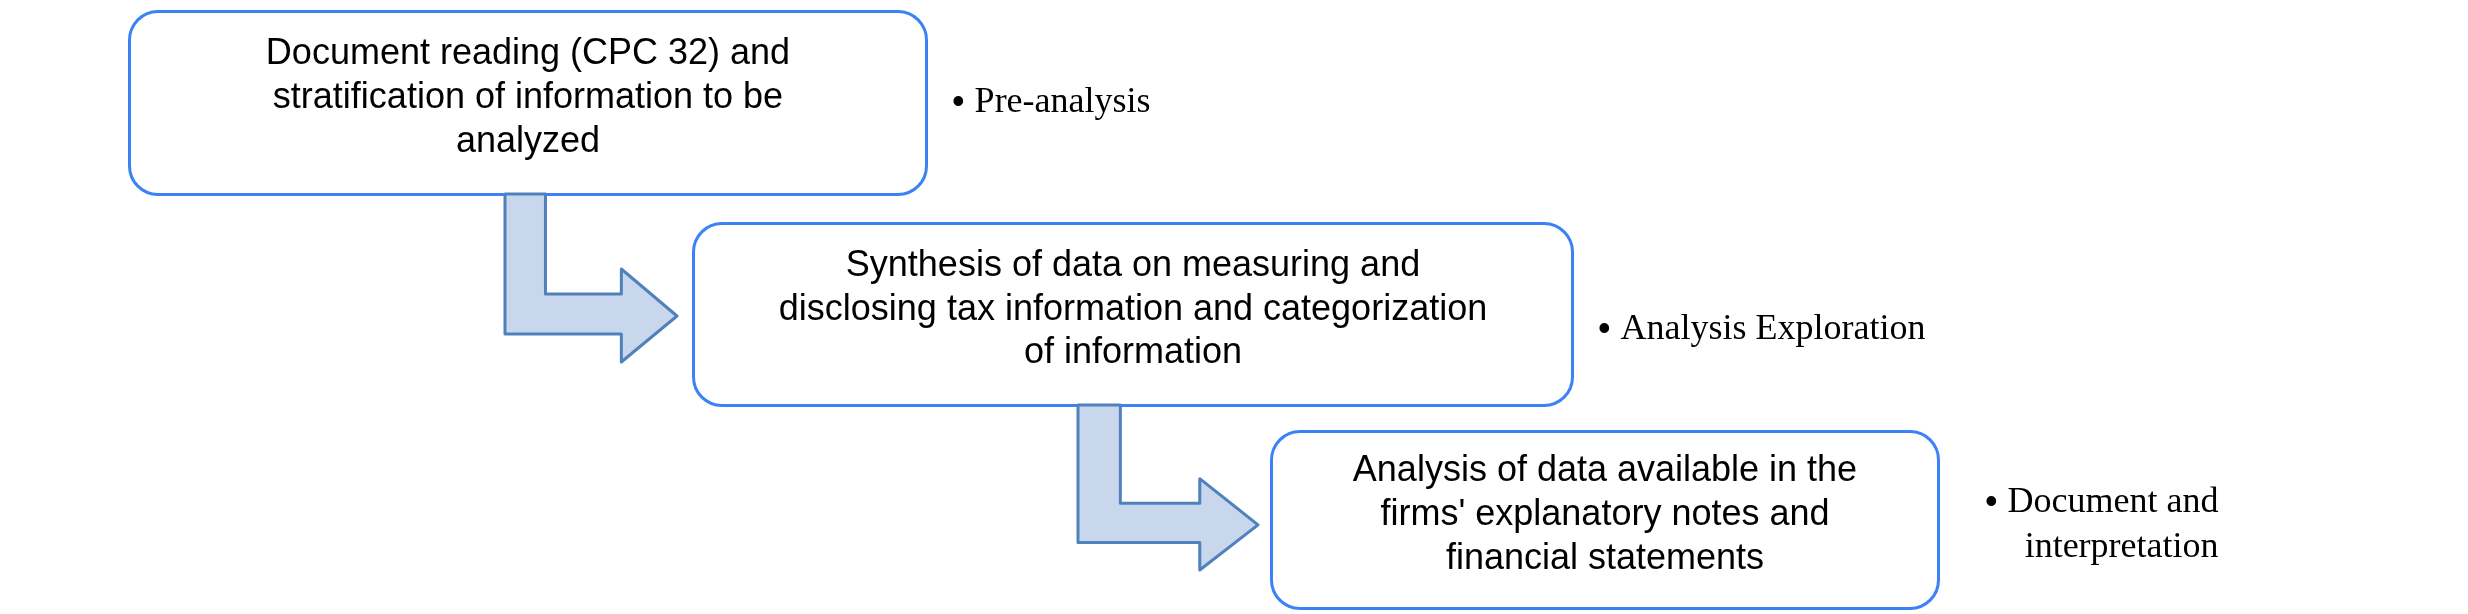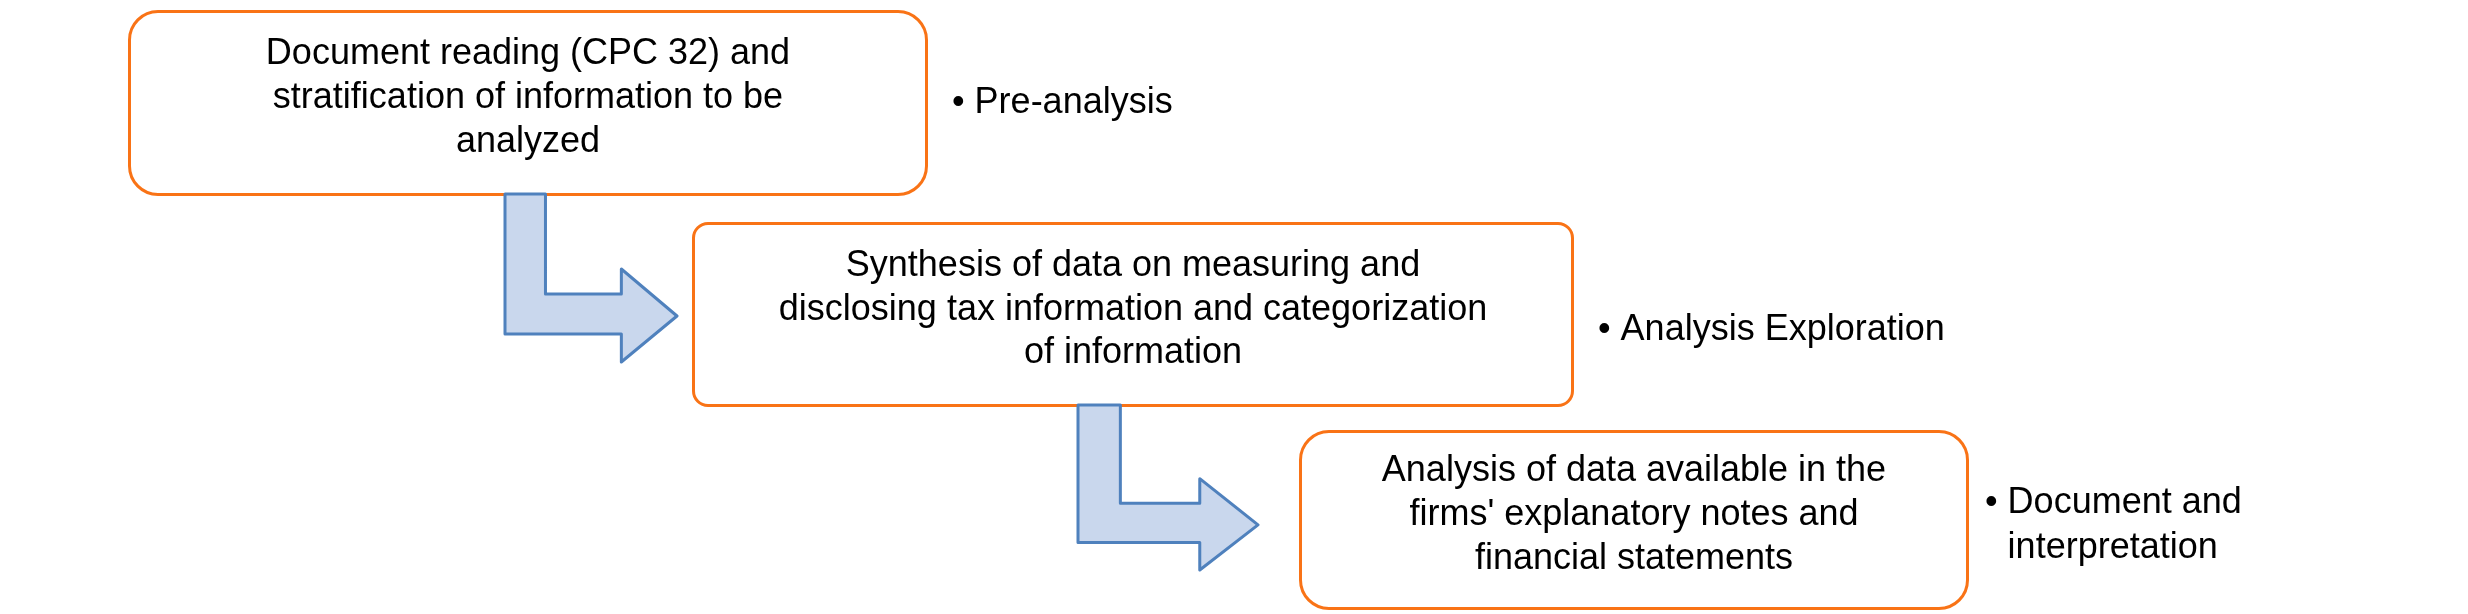--- a/index.html
+++ b/index.html
@@ -12,38 +12,38 @@
     position: relative;
     width: 2468px;
     height: 614px;
     background: #ffffff;
     overflow: hidden;
     color: #000000;
   }
   .box {
     position: absolute;
     background: #ffffff;
-    border: 3px solid #f97316;
+    border: 3px solid #3b82f6;
     border-radius: 30px;
     display: flex;
     align-items: center;
     justify-content: center;
     box-sizing: border-box;
   }
   .box-text {
     font-size: 36px;
     line-height: 1.22;
     text-align: center;
     white-space: pre-line;
     padding: 0 14px;
     margin-top: -14px; 
   }
   .box1 { left: 128px; top: 10px;  width: 800px; height: 186px; }
-  .box2 { left: 692px; top: 222px; width: 882px; height: 185px; border-radius: 16px; }
-  .box3 { left: 1270px; top: 430px; width: 670px; height: 180px; margin-left: 29px; }
+  .box2 { left: 692px; top: 222px; width: 882px; height: 185px; }
+  .box3 { left: 1270px; top: 430px; width: 670px; height: 180px; }
 
   .arrow {
     position: absolute;
     overflow: visible;
   }
   .arrow polygon {
     stroke: #4f81bd;
     stroke-width: 3;
     stroke-linejoin: round;
     vector-effect: non-scaling-stroke;
@@ -56,21 +56,22 @@
     display: flex;
     align-items: flex-start;
     font-size: 36px;
     line-height: 1.25;
   }
   .label .bullet {
     margin-right: 10px;
   }
   .label .label-text {
     white-space: pre-line;
-    text-align: left;
+    text-align: right;
+    font-family: Liberation Serif, serif;
   }
   .label1 { left: 952px;  top: 78px; }
   .label2 { left: 1598px; top: 305px; }
   .label3 { left: 1985px; top: 478px; }
 </style>
 </head>
 <body>
 
 <div class="canvas">
 

